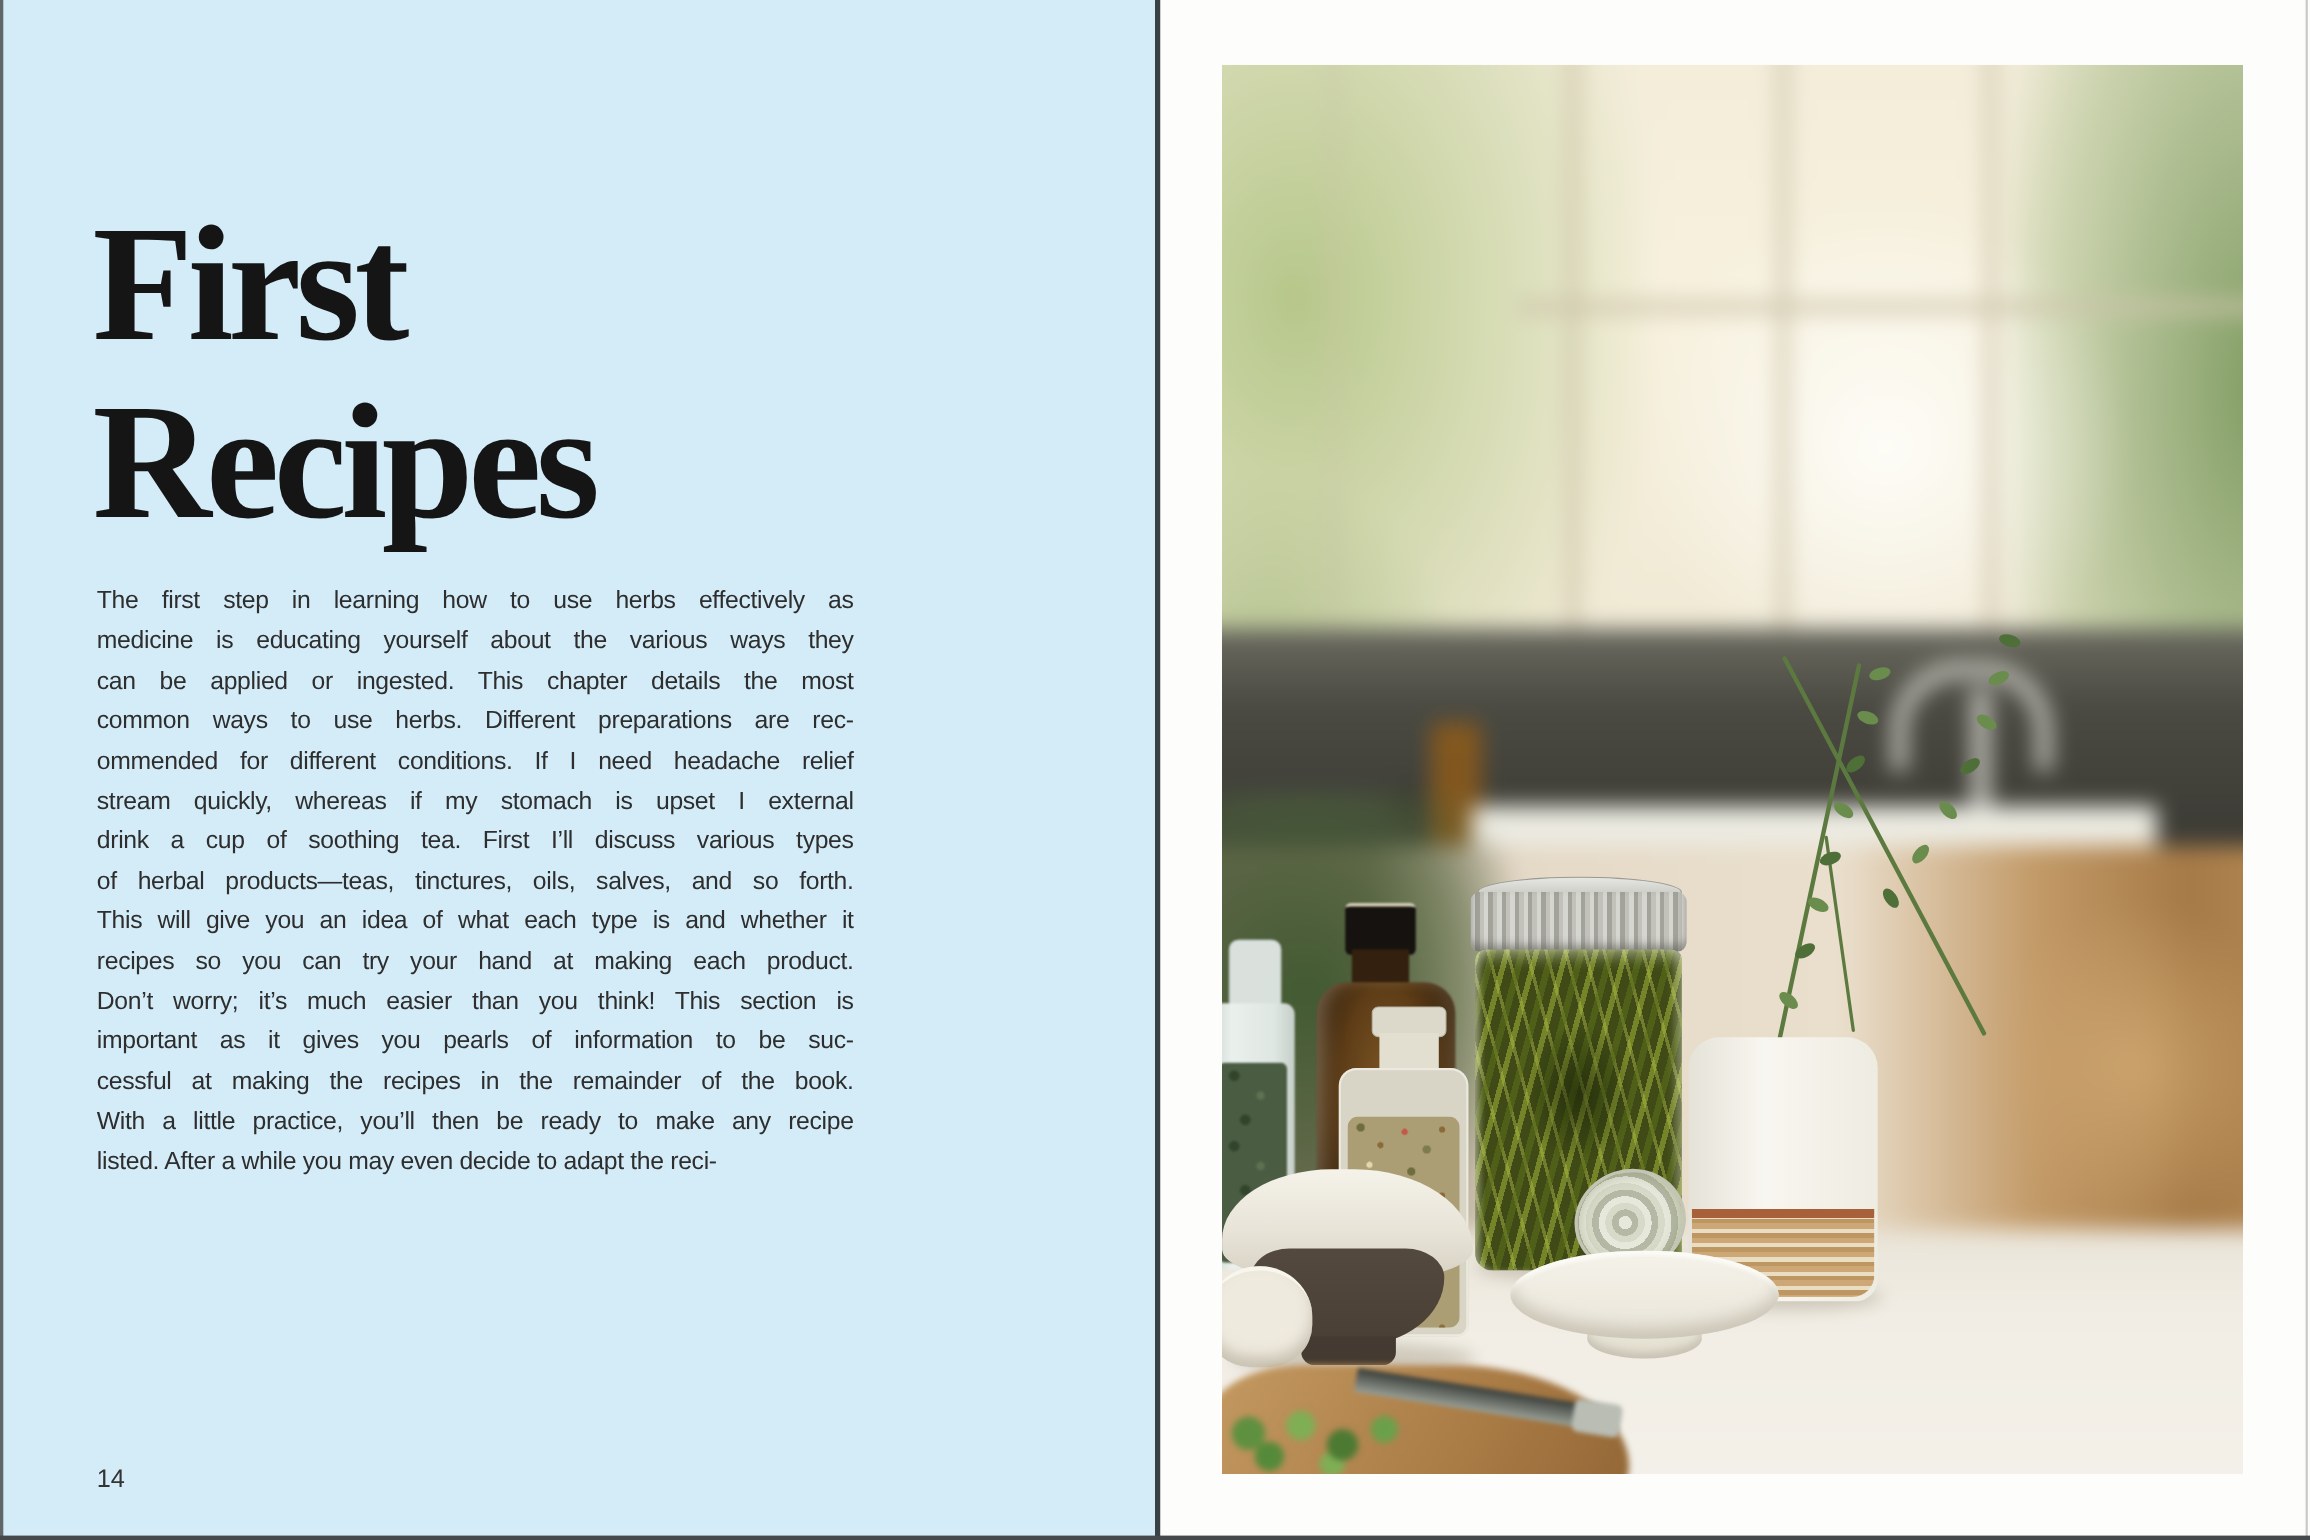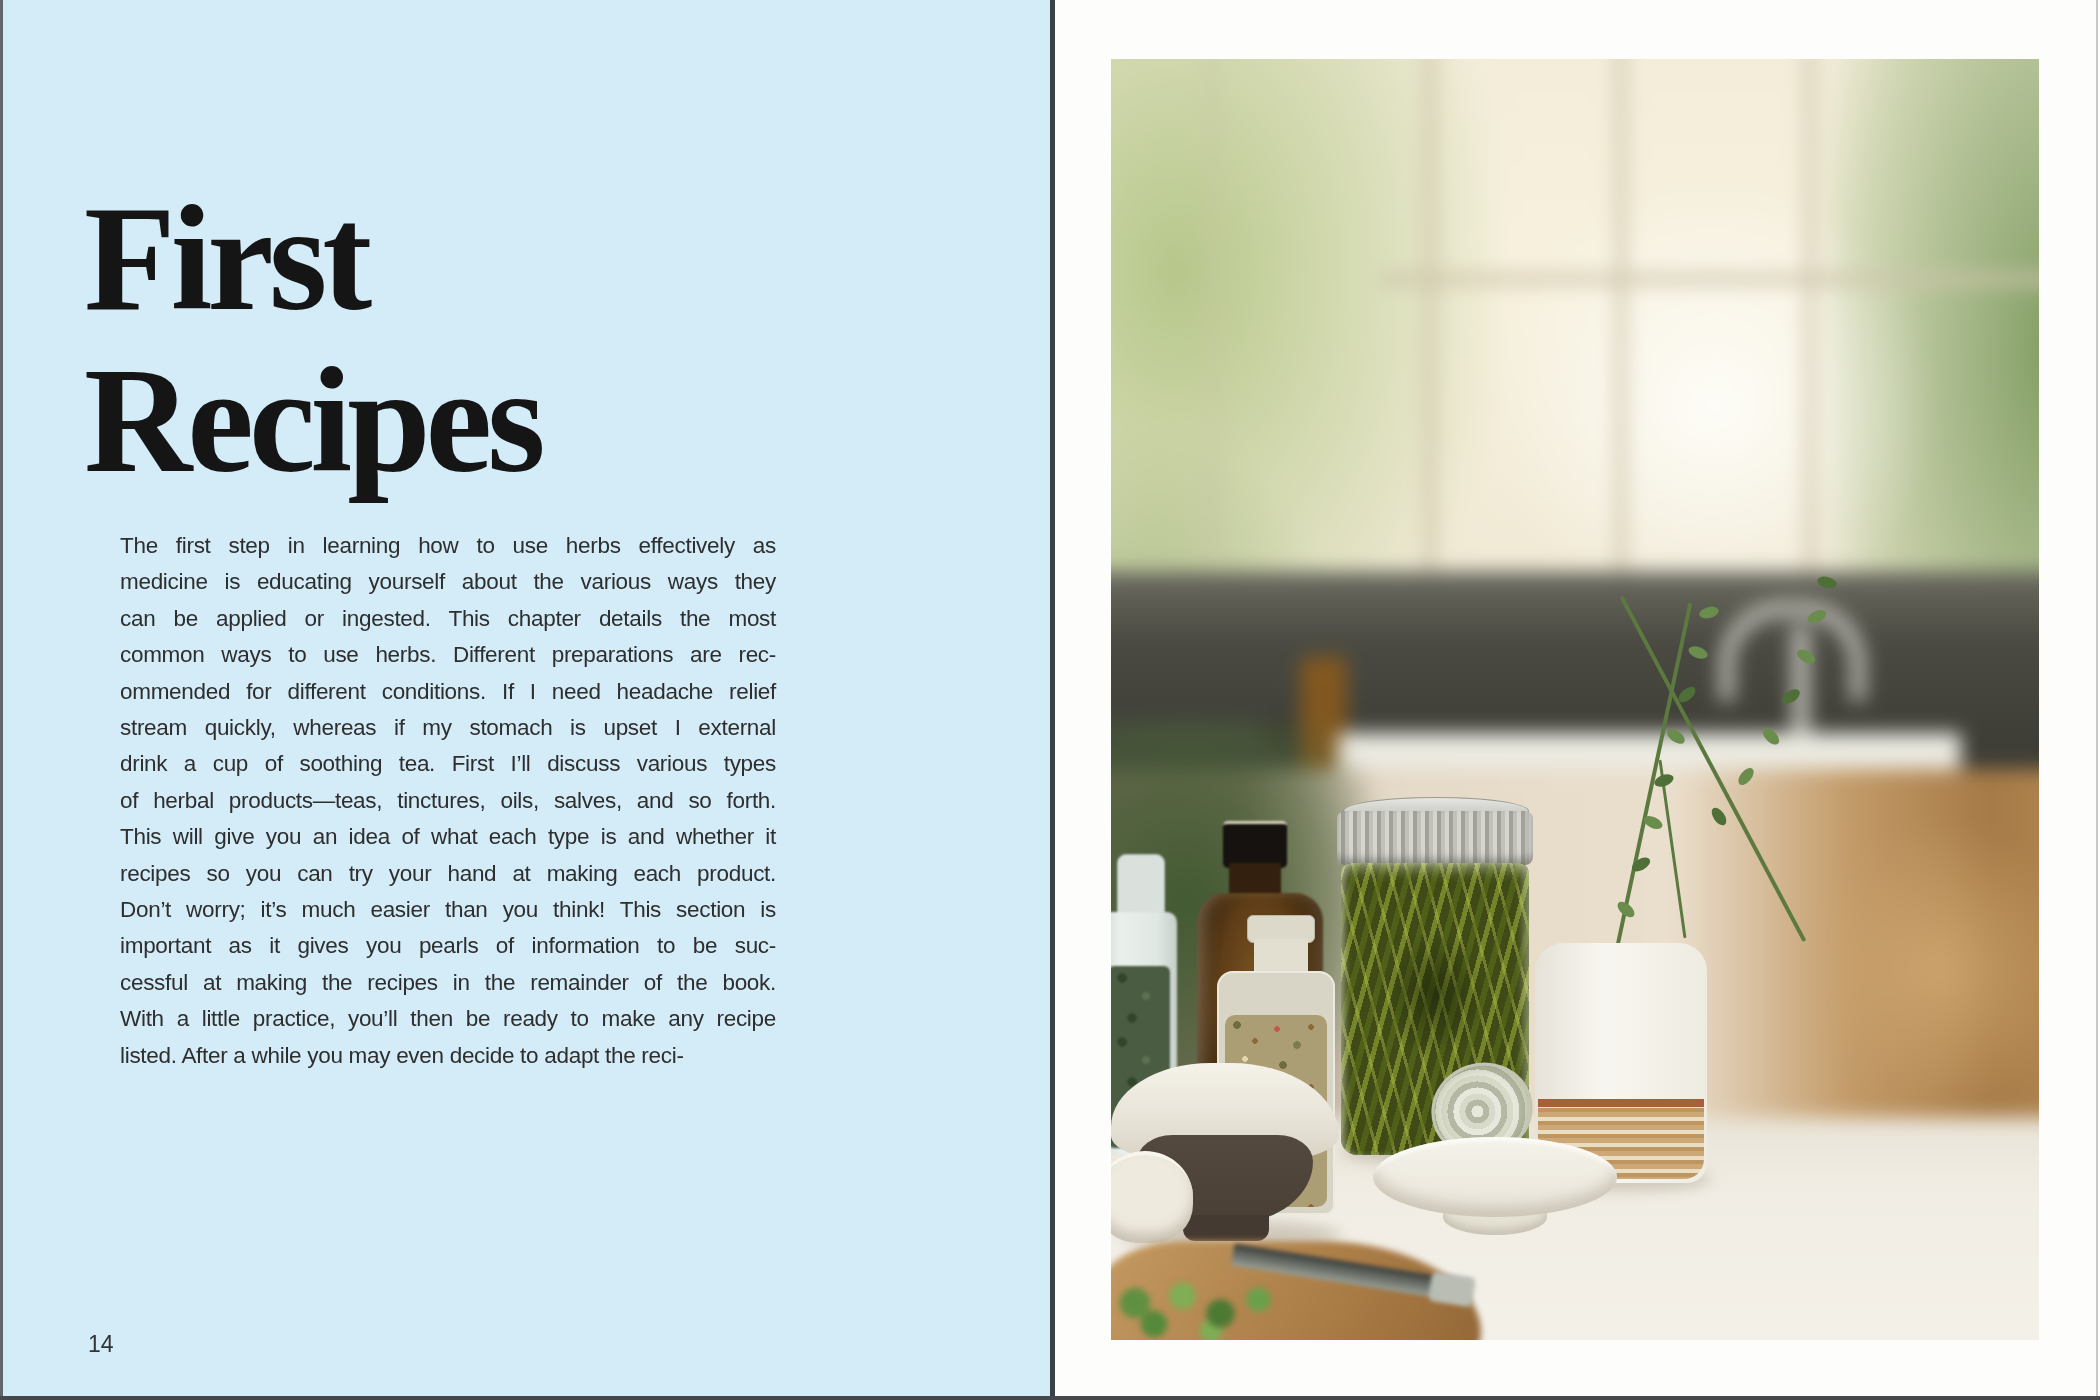--- a/index.html
+++ b/index.html
@@ -10,21 +10,21 @@
   #edge-left{position:absolute;left:0;top:0;width:3px;height:1400px;background:#60666a;}
   #spine{position:absolute;left:1050px;top:0;width:5px;height:1400px;background:#3a4144;}
   #edge-bottom{position:absolute;left:0;top:1396px;width:2100px;height:4px;background:#45494b;}
   #edge-right{position:absolute;left:2096px;top:0;width:2px;height:1400px;background:#c7c9c9;}
 
   #title{position:absolute;left:84px;top:76px;
          font-family:"Liberation Serif",serif;font-weight:700;color:#151515;
          font-size:150px;line-height:162px;letter-spacing:-5px;}
   #paragraph{position:absolute;left:88px;top:528px;width:688px;color:#2e2e2e;
              font-size:22.5px;line-height:36.4px;letter-spacing:-0.3px;}
-  .para-line{text-align:justify;text-align-last:justify;white-space:normal;margin-left:32px;}
+  .para-line{text-align:justify;text-align-last:justify;white-space:normal;}
   .para-line:last-child{text-align-last:left;}
   #page-number{position:absolute;left:88px;top:1331px;font-size:23px;color:#333;}
 
   
   #page-right{position:absolute;left:1055px;top:0;width:1045px;height:1400px;background:#fdfdfc;}
   #photo{position:absolute;left:1111px;top:59px;width:928px;height:1281px;
          background:#efe8d6;overflow:hidden;}
   #photo *{position:absolute;}
   #photo-bg{left:0;top:0;width:100%;height:100%;filter:blur(9px);transform:scale(1.06);}
   .sky{left:0;top:0;width:928px;height:560px;background:linear-gradient(180deg,#f2ecd9,#f7f1de 45%,#efe8d3);}

